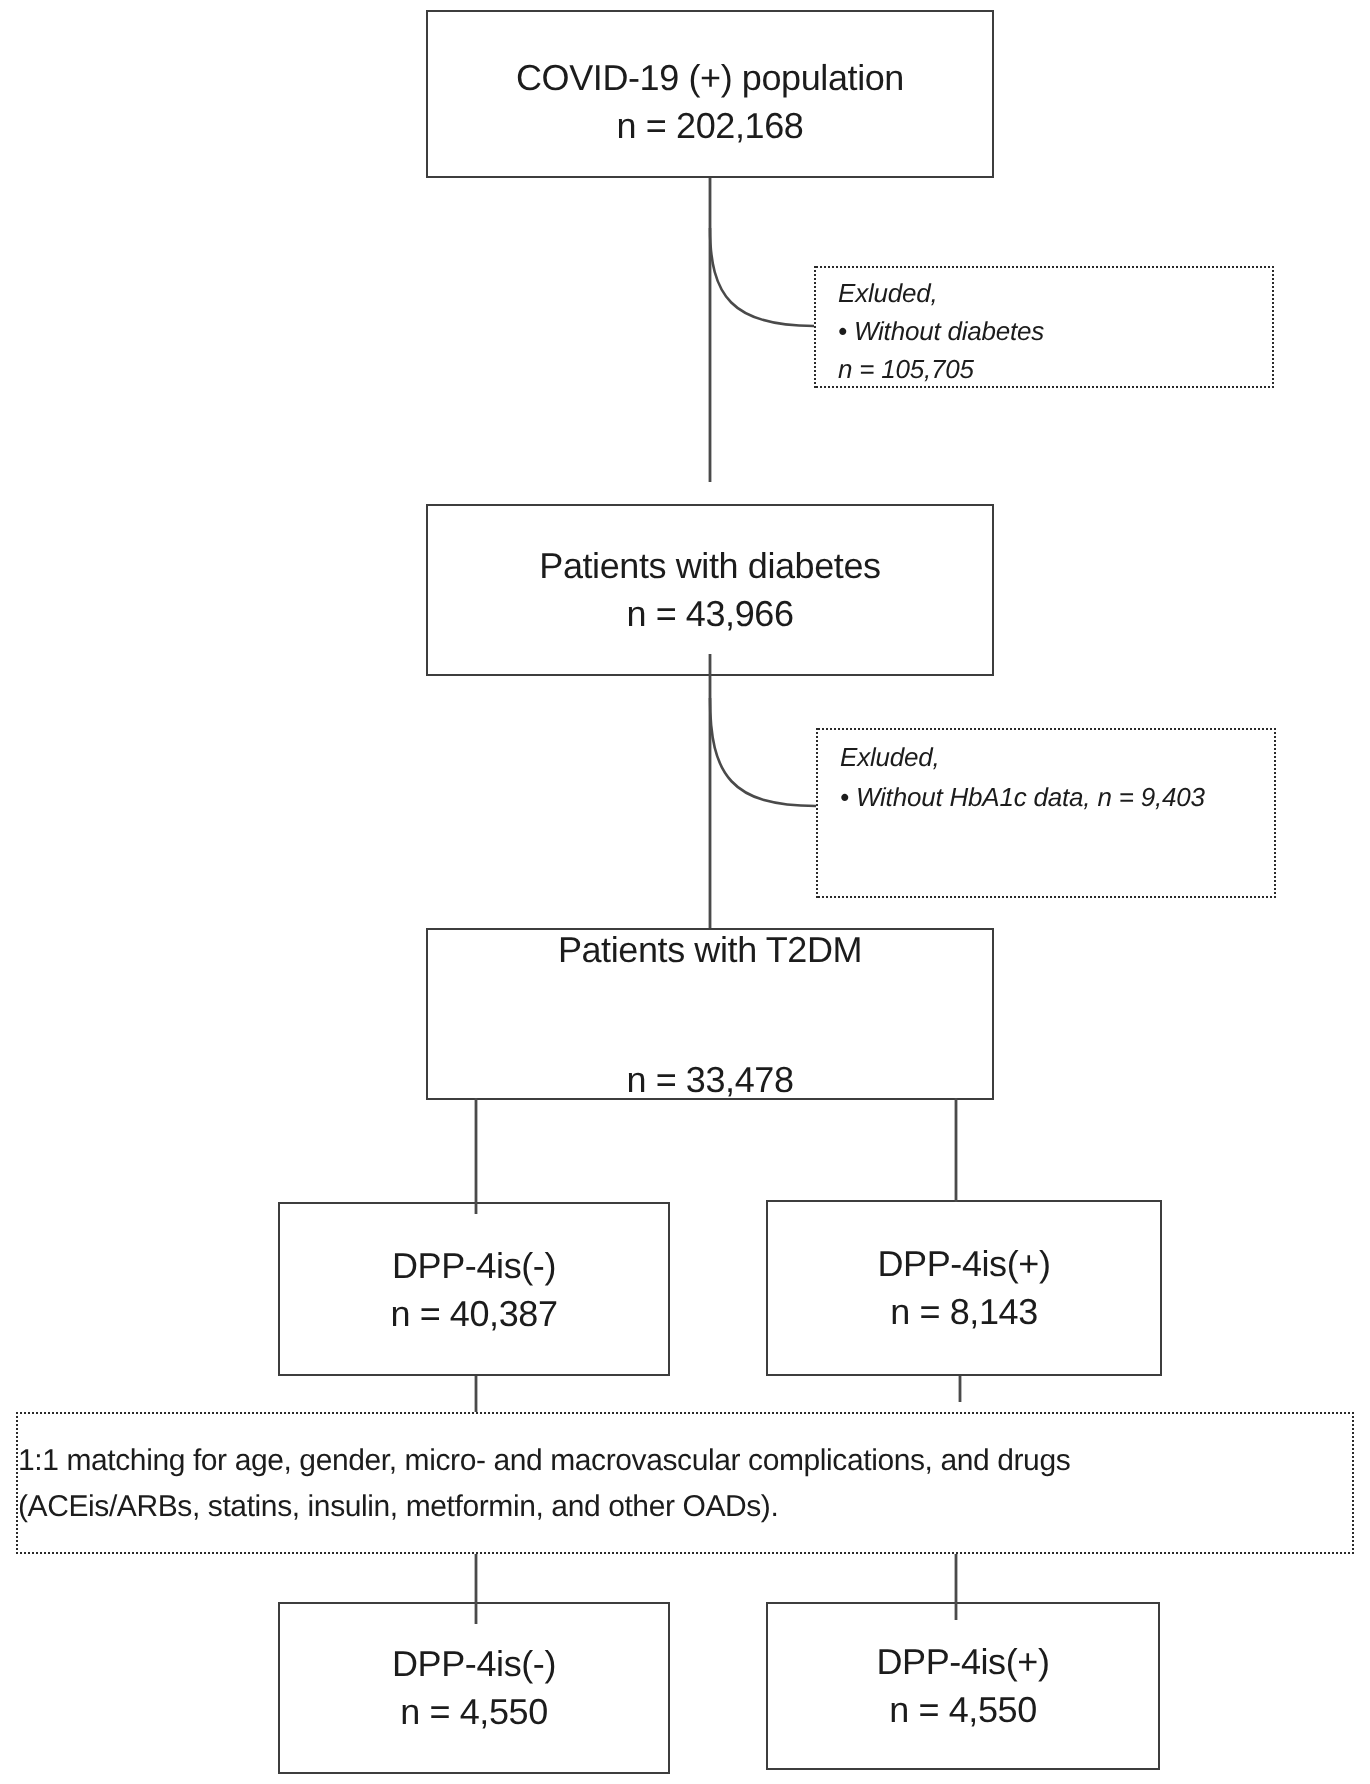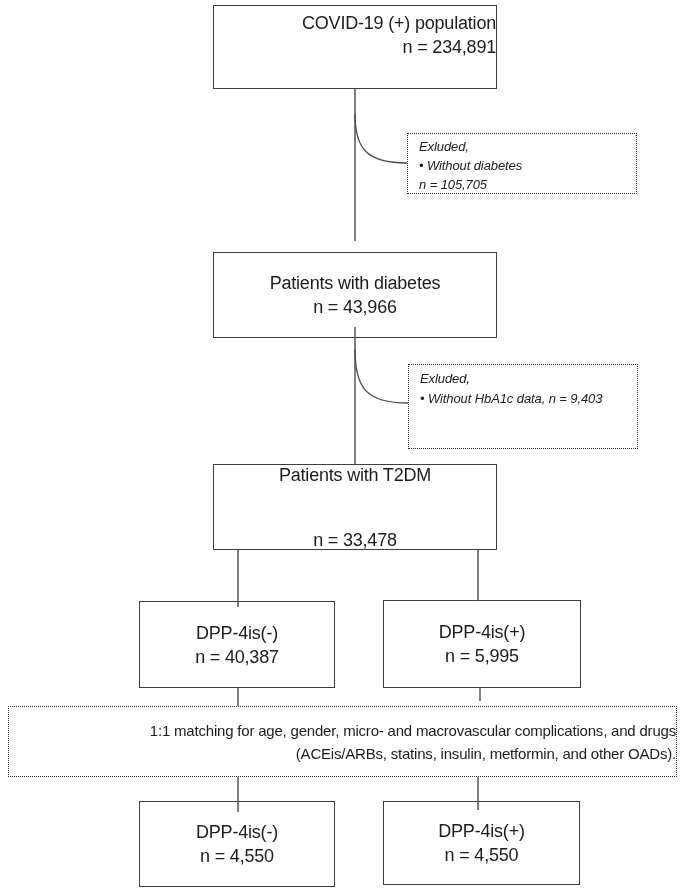--- a/index.html
+++ b/index.html
@@ -33,22 +33,21 @@
     align-items: center;
     justify-content: center;
     text-align: center;
     z-index: 1;
     font-size: 18px;
     line-height: 24px;
     letter-spacing: -0.2px;
   }
   .box.top-align {
     justify-content: flex-start;
-    padding-top: 5px;
-    align-items: flex-end;
+    padding-top: 21px;
   }
   .excl {
     position: absolute;
     background: #ffffff;
     border: 1.5px dotted #2a2a2a;
     box-sizing: border-box;
     z-index: 1;
     font-size: 13px;
     text-align: left;
     letter-spacing: -0.1px;
@@ -64,21 +63,21 @@
   #box-dpp-neg-m  { left: 139px; top: 801px; width: 196px; height: 86px; }
   #box-dpp-pos-m  { left: 383px; top: 801px; width: 197px; height: 84px; }
   #box-matching {
     position: absolute;
     left: 8px; top: 706px; width: 669px; height: 71px;
     background: #ffffff;
     border: 1.5px dotted #2a2a2a;
     box-sizing: border-box;
     display: flex;
     flex-direction: column;
-    align-items: flex-end;
+    align-items: flex-start;
     justify-content: center;
     text-align: center;
     z-index: 1;
     font-size: 15px;
     line-height: 23px;
     letter-spacing: -0.2px;
   }
 </style>
 </head>
 <body>
@@ -93,21 +92,21 @@
     <path d="M238,549 L238,607" stroke-width="1.4" stroke="#4a4a4a"></path>
     <path d="M478,549 L478,601" stroke-width="1.4" stroke="#4a4a4a"></path>
     <path d="M238,688 L238,706" stroke-width="1.4" stroke="#4a4a4a"></path>
     <path d="M480,688 L480,701" stroke-width="1.4" stroke="#4a4a4a"></path>
     <path d="M238,777 L238,812" stroke-width="1.4" stroke="#4a4a4a"></path>
     <path d="M478,777 L478,810" stroke-width="1.4" stroke="#4a4a4a"></path>
   </svg>
 
   <div class="box top-align" id="box-population">
     <div>COVID-19 (+) population</div>
-    <div>n = 234,891</div>
+    <div>n = 202,168</div>
   </div>
 
   <div class="excl" id="excl-1">
     <div>Exluded,</div>
     <div>• Without diabetes</div>
     <div>n = 105,705</div>
   </div>
 
   <div class="box" id="box-diabetes">
     <div>Patients with diabetes</div>
@@ -124,21 +123,21 @@
     <div>n = 33,478</div>
   </div>
 
   <div class="box" id="box-dpp-neg">
     <div>DPP-4is(-)</div>
     <div>n = 40,387</div>
   </div>
 
   <div class="box" id="box-dpp-pos">
     <div>DPP-4is(+)</div>
-    <div>n = 5,995</div>
+    <div>n = 8,143</div>
   </div>
 
   <div id="box-matching">
     <div>1:1 matching for age, gender, micro- and macrovascular complications, and drugs</div>
     <div>(ACEis/ARBs, statins, insulin, metformin, and other OADs).</div>
   </div>
 
   <div class="box" id="box-dpp-neg-m">
     <div>DPP-4is(-)</div>
     <div>n = 4,550</div>

